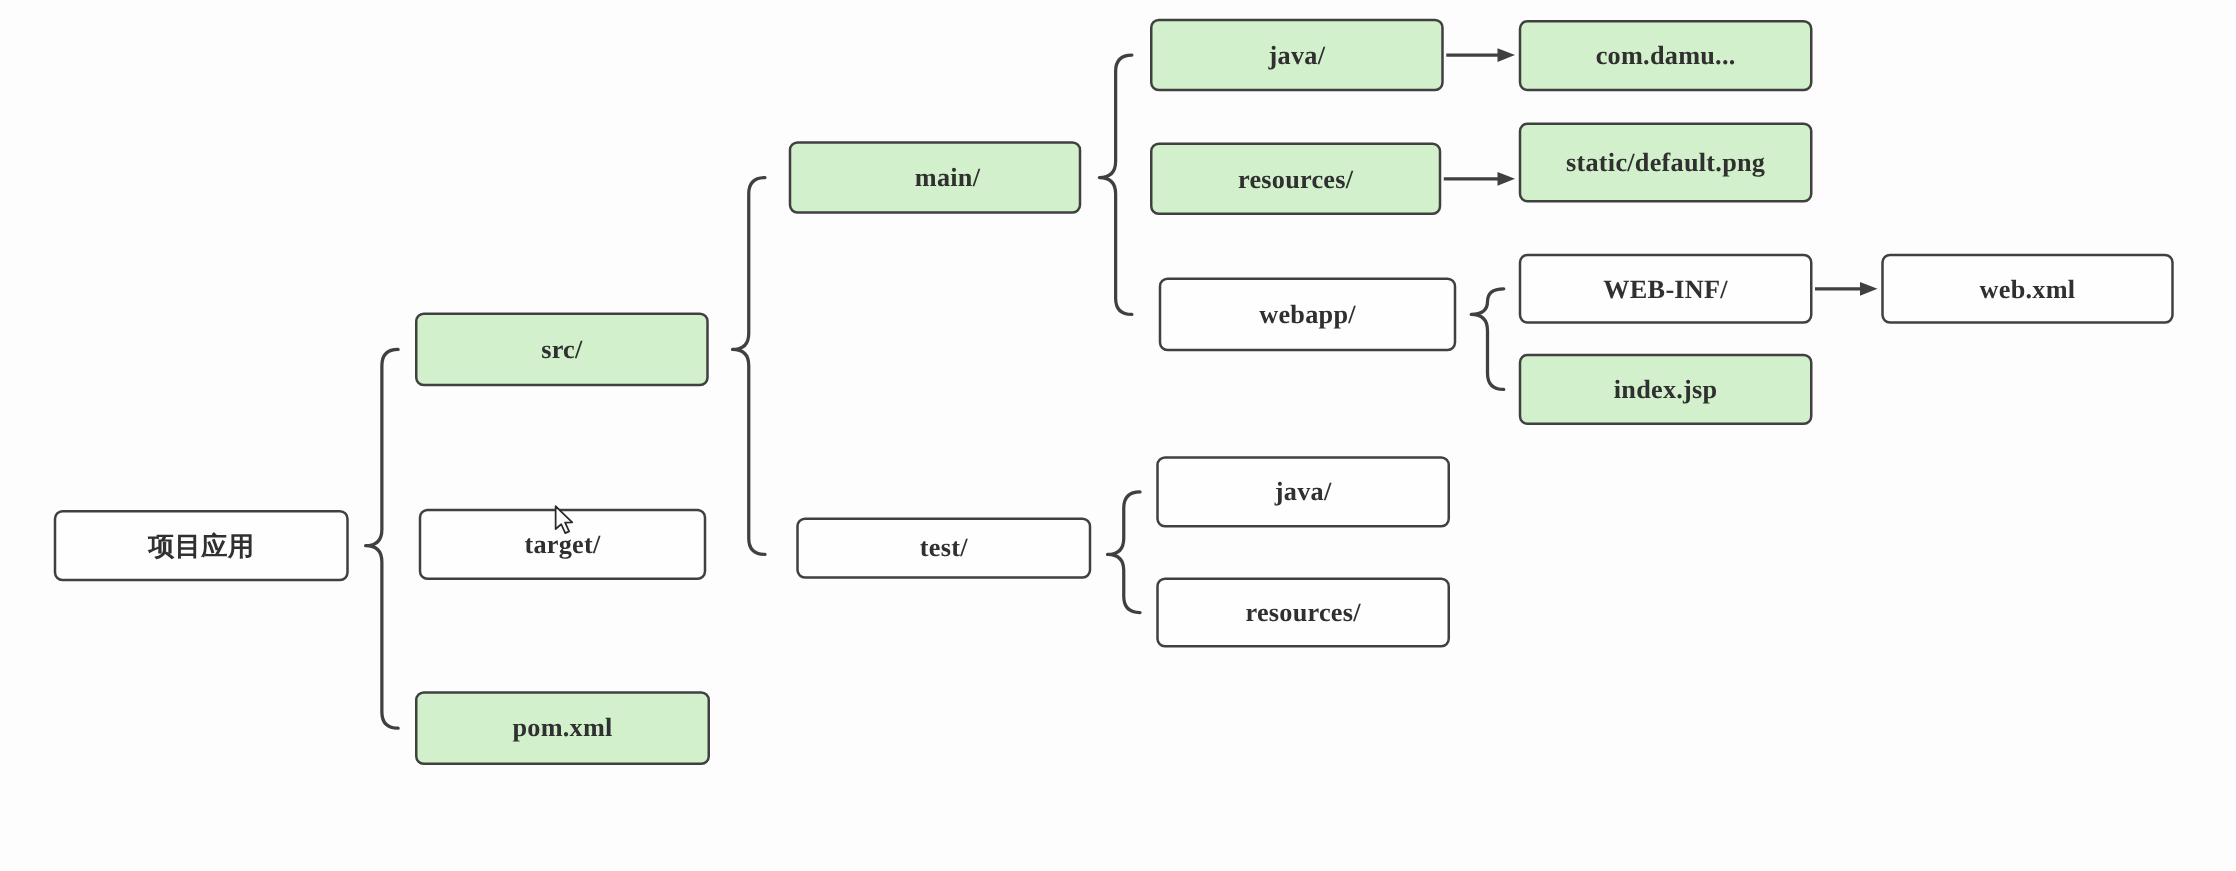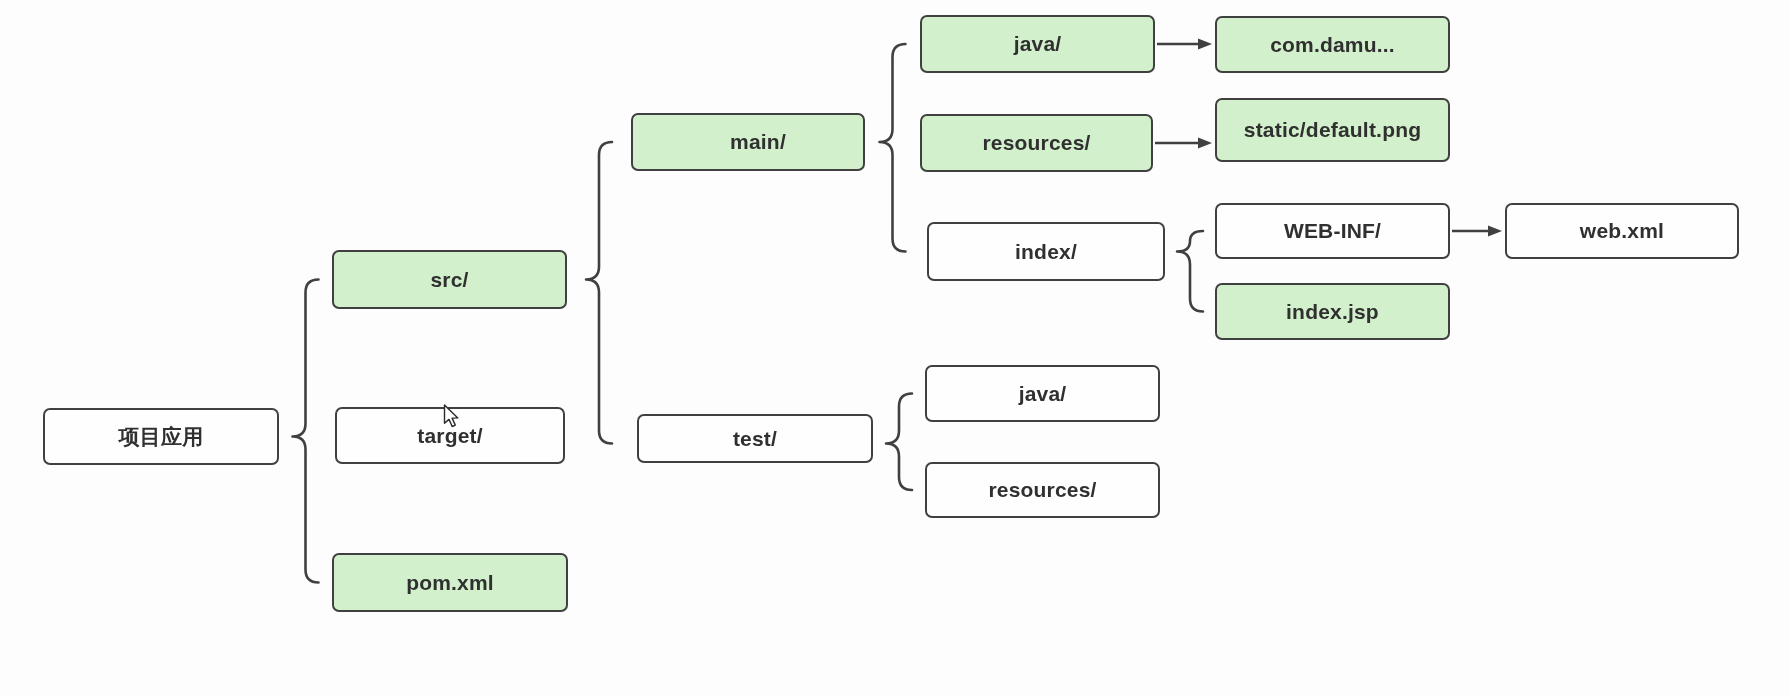--- a/index.html
+++ b/index.html
@@ -36,20 +36,21 @@
     border-radius: 7px;
     background: var(--white);
     display: flex;
     align-items: center;
     justify-content: center;
     font-weight: bold;
     font-size: 21px;
     color: var(--text);
     letter-spacing: 0.2px;
     cursor: default;
+    font-family: Liberation Serif, serif;
   }
   .node.green { background: var(--green); }
   .node .lbl { white-space: nowrap; }
   #cursor {
     position: absolute;
     z-index: 5;
     left: 443px;
     top: 404px;
     width: 18px;
     height: 25px;
@@ -119,21 +120,21 @@
   <div class="node white" style="left: 637px; top: 414px; width: 236px; height: 49px;">
     <span class="lbl">test/</span>
   </div>
   <div class="node green" style="left: 920px; top: 15px; width: 235px; height: 58px;">
     <span class="lbl">java/</span>
   </div>
   <div class="node green" style="left: 920px; top: 114px; width: 233px; height: 58px;">
     <span class="lbl">resources/</span>
   </div>
   <div class="node white" style="left: 927px; top: 222px; width: 238px; height: 59px;">
-    <span class="lbl">index/</span>
+    <span class="lbl">webapp/</span>
   </div>
   <div class="node white" style="left: 925px; top: 365px; width: 235px; height: 57px;">
     <span class="lbl">java/</span>
   </div>
   <div class="node white" style="left: 925px; top: 462px; width: 235px; height: 56px;">
     <span class="lbl">resources/</span>
   </div>
   <div class="node green" style="left: 1215px; top: 16px; width: 235px; height: 57px;">
     <span class="lbl">com.damu...</span>
   </div>

